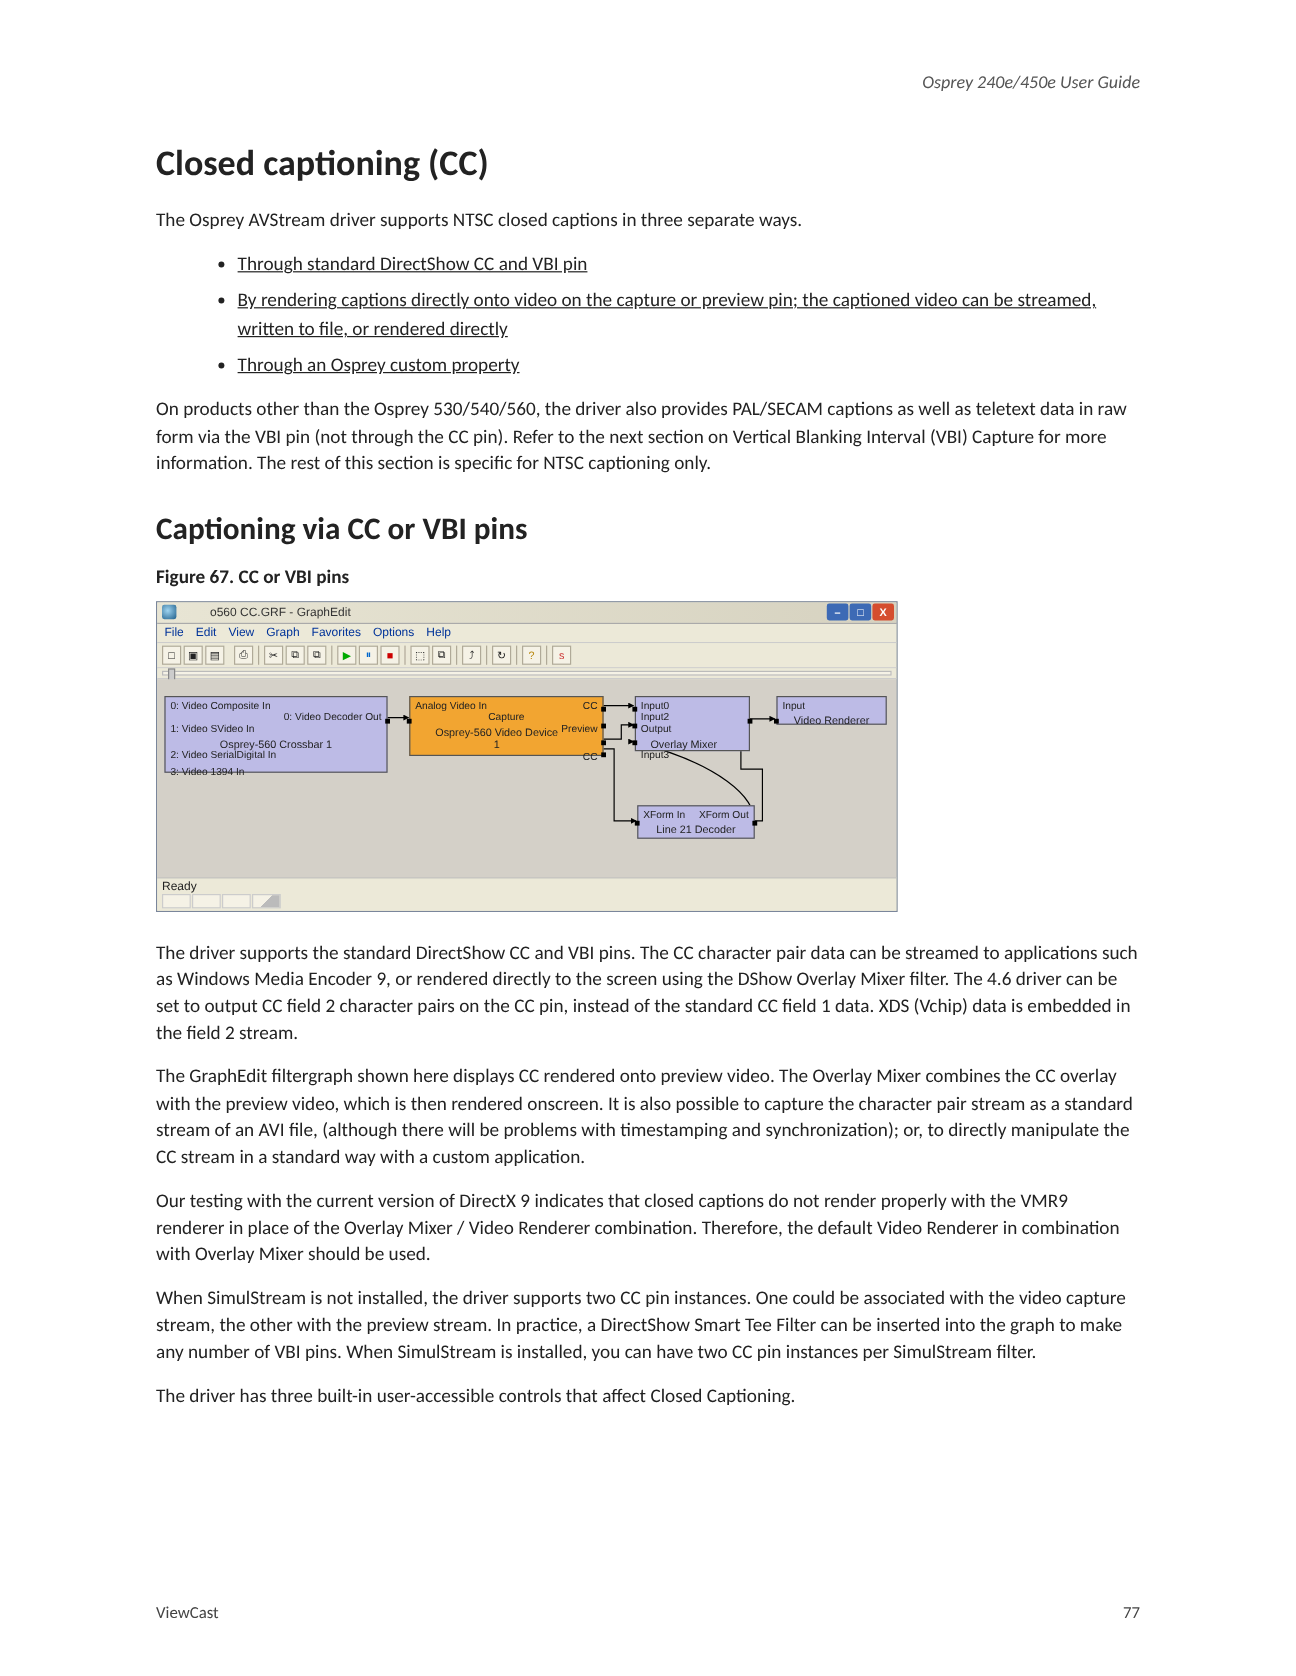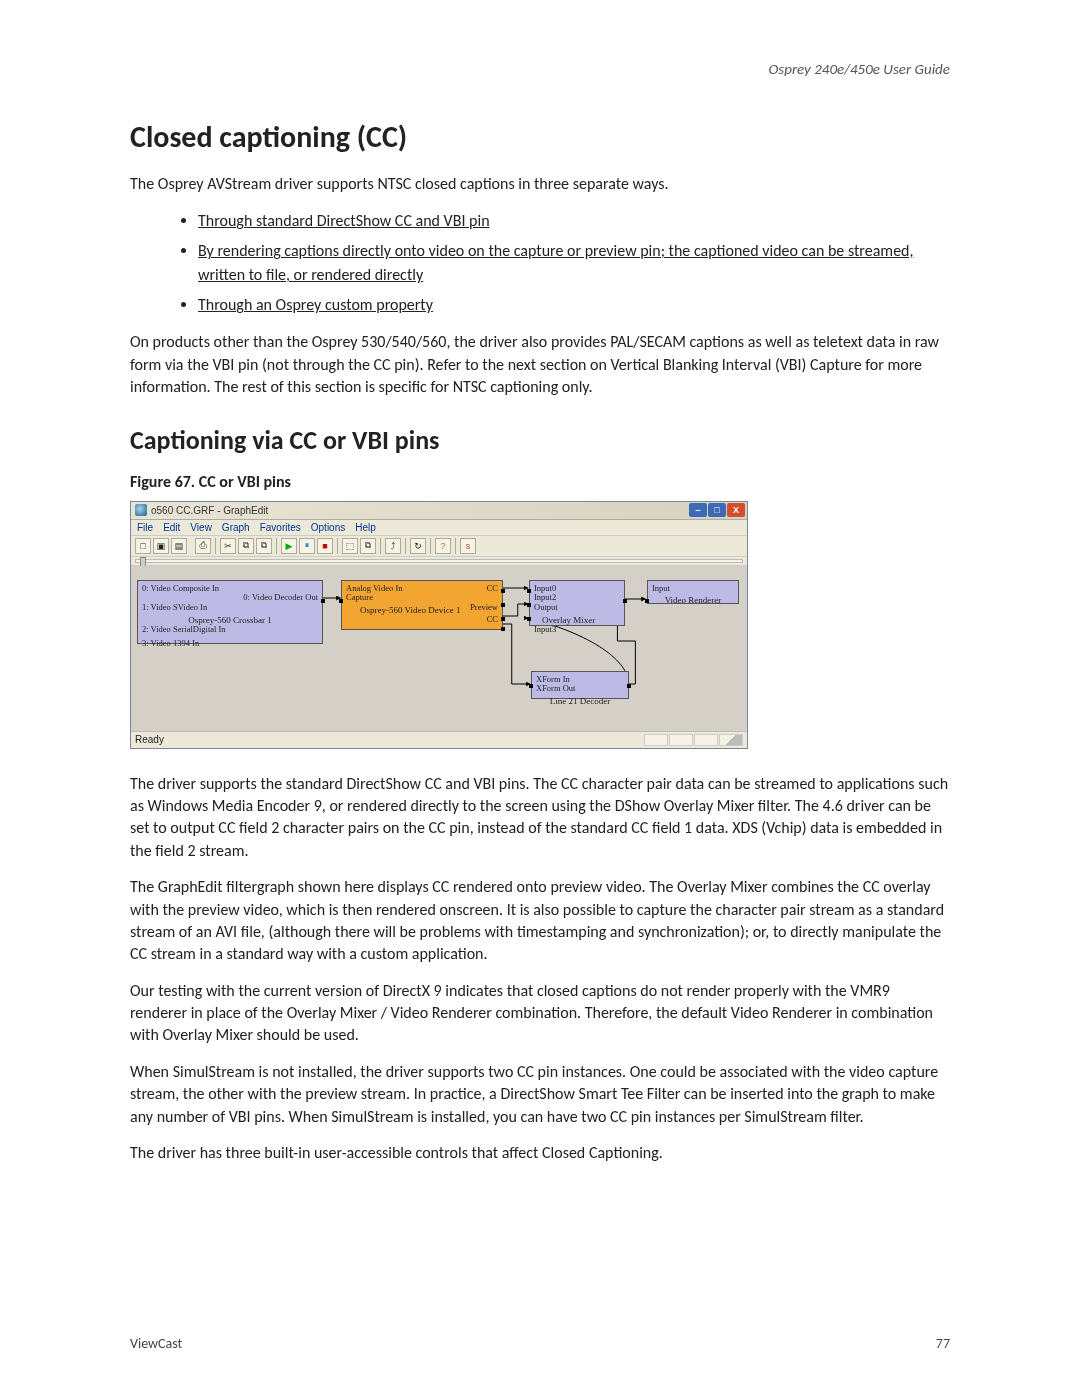--- a/index.html
+++ b/index.html
@@ -84,20 +84,21 @@
   .ge-title .icon {
     width: 12px; height: 12px;
     background: radial-gradient(circle at 40% 40%, #9fd4f0, #1e5e8a);
     border-radius: 2px;
     margin-right: 4px;
   }
   .ge-title .txt {
     font-size: 10px;
     color: #333;
     flex: 1;
+    margin-left: 24px;
   }
   .ge-winbtns { display:flex; gap:1px; }
   .ge-winbtn {
     width:18px; height:14px;
     display:flex; align-items:center; justify-content:center;
     font-size:9px; font-weight:bold; color:#fff;
     border-radius:2px;
   }
   .ge-winbtn.min { background:#3d6ab5; }
   .ge-winbtn.max { background:#3d6ab5; }
@@ -141,39 +142,38 @@
   .slider-line::after{
     content:'';
     position:absolute; left:4px; top:-3px;
     width:4px; height:10px; background:#ccc; border:1px solid #888;
   }
   .ge-canvas {
     position:relative;
     height:165px;
     background:#d4d0c8;
     overflow:hidden;
-    font-family:Liberation Serif, serif;
   }
   .filter {
     position:absolute;
     background:#bdbbe6;
     border:1px solid #555;
     padding:3px 4px;
     font-size:9px;
     line-height:1.15;
   }
   .filter.orange { background:#f2a531; }
   .filter .title { text-align:center; font-size:9px; margin-top:2px; }
   .pin-label { font-size:8.5px; color:#222; }
   .pin-dot {
     position:absolute; width:4px; height:4px; background:#000;
   }
   .ge-status {
     padding:2px 4px; font-size:10px; border-top:1px solid #bbb; background:#ece9d8;
-    display:flex; justify-content:space-between;
+    display:flex; justify-content:space-between;flex-direction:column;
   }
   .ge-status .cells { display:flex; gap:1px; }
   .ge-status .cell { width:24px; height:12px; border:1px solid #ccc; background:#f5f2e6;}
 
   svg.connections {
     position:absolute; top:0; left:0; width:100%; height:100%;
     pointer-events:none;
   }
 </style>
 </head>
@@ -277,21 +277,21 @@
       <div class="pin-label">2: Video SerialDigital In</div>
       <div class="pin-label" style="margin-top:4px">3: Video 1394 In</div>
       <div class="pin-dot" style="right:-3px; top:18px;"></div>
     </div>
 
     <div class="filter orange" style="left:210px; top:14px; width:162px; height:50px;">
       <div style="display:flex; justify-content:space-between;">
         <span class="pin-label">Analog Video In</span>
         <span class="pin-label">CC</span>
       </div>
-      <div style="text-align:left" class="pin-label">Capture</div>
+      <div style="text-align:center" class="pin-label">Capture</div>
       <div style="display:flex; justify-content:space-between;">
         <span class="title" style="margin-left:14px">Osprey-560 Video Device 1</span>
         <span class="pin-label">Preview</span>
       </div>
       <div style="text-align:right" class="pin-label">CC</div>
       <div class="pin-dot" style="left:-3px; top:18px;"></div>
       <div class="pin-dot" style="right:-3px; top:8px;"></div>
       <div class="pin-dot" style="right:-3px; top:22px;"></div>
       <div class="pin-dot" style="right:-3px; top:36px;"></div>
       <div class="pin-dot" style="right:-3px; top:46px;"></div>
@@ -316,21 +316,21 @@
       <div class="pin-dot" style="right:-3px; top:18px;"></div>
     </div>
 
     <div class="filter" style="left:516px; top:14px; width:92px; height:24px;">
       <div class="pin-label">Input</div>
       <div class="title">Video Renderer</div>
       <div class="pin-dot" style="left:-3px; top:18px;"></div>
     </div>
 
     <div class="filter" style="left:400px; top:105px; width:98px; height:28px;">
-      <div style="display:flex; justify-content:space-between;flex-direction:column;">
+      <div style="display:flex; justify-content:space-between;">
         <span class="pin-label">XForm In</span>
         <span class="pin-label">XForm Out</span>
       </div>
       <div class="title">Line 21 Decoder</div>
       <div class="pin-dot" style="left:-3px; top:12px;"></div>
       <div class="pin-dot" style="right:-3px; top:12px;"></div>
     </div>
   </div>
 
   <div class="ge-status">

